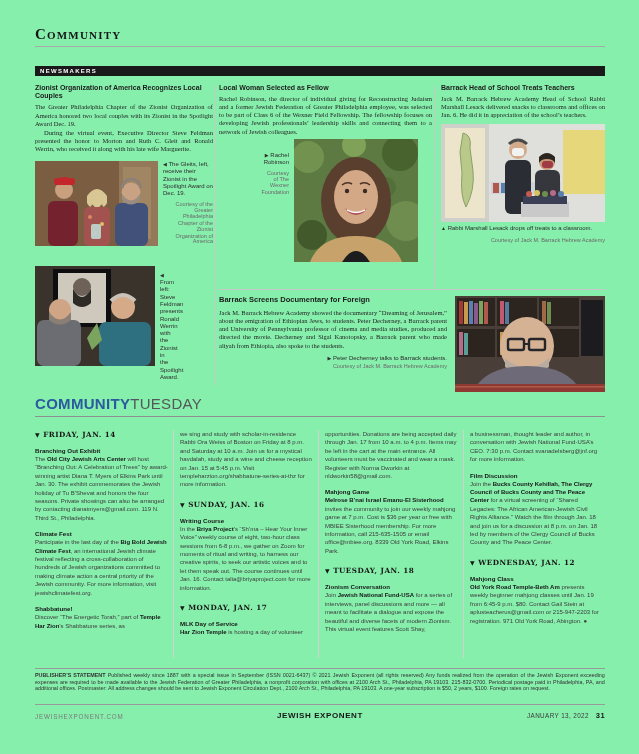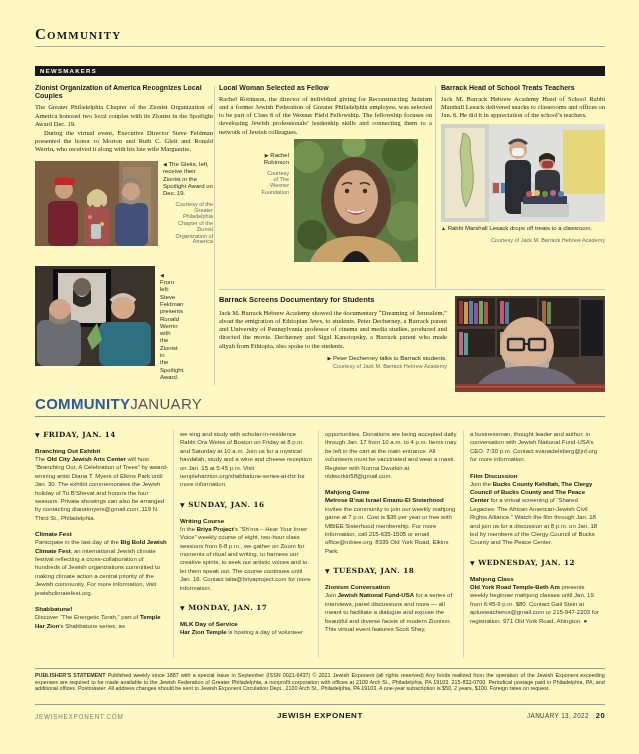--- a/index.html
+++ b/index.html
@@ -1,16 +1,16 @@
 <!DOCTYPE html>
 <html><head>
 <meta charset="utf-8">
 <style>
   html,body{margin:0;padding:0;background:#e9e9e9;}
-  .page{position:relative;width:639px;height:754px;background:#fef9c3;margin:0 auto;
+  .page{position:relative;width:639px;height:754px;background:#86efac;margin:0 auto;
         font-family:"Liberation Sans",sans-serif;color:#222;overflow:hidden;}
 
   
   .masthead{position:absolute;left:35px;top:26px;font-family:"Liberation Serif",serif;
             font-variant:small-caps;font-weight:700;font-size:15px;letter-spacing:1.2px;color:#161616;}
   .masthead-rule{position:absolute;left:35px;right:34px;top:46px;border-top:1.5px solid #a9a9a9;}
 
   .newsmakers-bar{position:absolute;left:35px;right:34px;top:66px;height:10px;background:#191919;
                   color:#fff;font-size:6px;font-weight:700;letter-spacing:1.3px;line-height:10px;padding-left:5px;box-sizing:border-box;}
 
@@ -208,21 +208,21 @@
         <circle cx="120" cy="70" r="3" fill="#5a7fb0"></circle>
     </svg>
     <div class="cap"><span class="marker">▲</span> <span>Rabbi Marshall Lesack drops off treats to a classroom.</span></div>
     <div class="credit">Courtesy of Jack M. Barrack Hebrew Academy</div>
   </article>
 
   <div class="hdiv-barrack"></div>
 
   <section class="barrack">
     <div class="barrack-text">
-      <h3 class="headline">Barrack Screens Documentary for Students</h3>
+      <h3 class="headline">Barrack Screens Documentary for Foreign</h3>
       <p class="body-serif">Jack M. Barrack Hebrew Academy showed the documentary “Dreaming of Jerusalem,” about the emigration of Ethiopian Jews, to students. Peter Decherney, a Barrack parent and University of Pennsylvania professor of cinema and media studies, produced and directed the movie. Decherney and Sigal Kanotopsky, a Barrack parent who made aliyah from Ethiopia, also spoke to the students.</p>
       <div class="barrack-cap">
         <div class="cap"><span class="marker">▶</span> <span>Peter Decherney talks to Barrack students.</span></div>
         <div class="credit">Courtesy of Jack M. Barrack Hebrew Academy</div>
       </div>
     </div>
     <svg class="photo" width="150" height="96" viewBox="0 0 150 96">
       <rect width="150" height="96" fill="#4a3f38"></rect>
       <rect x="2" y="2" width="38" height="28" fill="#2b241f"></rect>
         <rect x="42" y="2" width="40" height="28" fill="#2b241f"></rect>
@@ -252,21 +252,21 @@
       <rect x="74" y="43" width="16" height="11" rx="2" fill="none" stroke="#26262a" stroke-width="2.4"></rect>
       <path d="M69 48 l5 0" stroke="#26262a" stroke-width="2"></path>
       <path d="M50 62 q22 20 44 0 l0 9 q-22 13 -44 0 z" fill="#b8aca0"></path>
       <path d="M18 96 q12 -26 54 -26 q42 0 54 26 z" fill="#6e6a78"></path>
       <rect y="88" width="150" height="8" fill="#8e3a32"></rect>
       <rect y="90" width="150" height="1.6" fill="#b86a52" opacity="0.7"></rect>
     </svg>
   </section>
 
   <h2 class="cal-head" style="margin:0;">
-    <span class="blue">COMMUNITY</span><span class="gray">JANUARY</span>
+    <span class="blue">COMMUNITY</span><span class="gray">TUESDAY</span>
   </h2>
   <div class="cal-rule"></div>
 
   <div class="cal-col cal-col-1">
       <div class="cal-day"><span class="tri">▼</span> FRIDAY, JAN. 14</div>
       <div class="cal-title">Branching Out Exhibit</div>
       <div class="cal-body">The <b>Old City Jewish Arts Center</b> will host “Branching Out: A Celebration of Trees” by award-winning artist Diana T. Myers of Elkins Park until Jan. 30. The exhibit commemorates the Jewish holiday of Tu B’Shevat and honors the four seasons. Private showings can also be arranged by contacting dianatmyers@gmail.com. 119 N. Third St., Philadelphia.</div>
       <div class="cal-title">Climate Fest</div>
       <div class="cal-body">Participate in the last day of the <b>Big Bold Jewish Climate Fest</b>, an international Jewish climate festival reflecting a cross-collaboration of hundreds of Jewish organizations committed to making climate action a central priority of the Jewish community. For more information, visit jewishclimatefest.org.</div>
       <div class="cal-title">Shabbatune!</div>
@@ -300,16 +300,16 @@
       <div class="cal-title">Mahjong Class</div>
       <div class="cal-body"><b>Old York Road Temple-Beth Am</b> presents weekly beginner mahjong classes until Jan. 19 from 6:45-9 p.m. $80. Contact Gail Stein at aplusteacherus@gmail.com or 215-947-2203 for registration. 971 Old York Road, Abington. ●</div>
     </div>
 
   <div class="pub-rule"></div>
   <div class="publisher"><b>PUBLISHER’S STATEMENT</b> Published weekly since 1887 with a special issue in September (ISSN 0021-6437) © 2021 Jewish Exponent (all rights reserved) Any funds realized from the operation of the Jewish Exponent exceeding expenses are required to be made available to the Jewish Federation of Greater Philadelphia, a nonprofit corporation with offices at 2100 Arch St., Philadelphia, PA 19103. 215-832-0700. Periodical postage paid in Philadelphia, PA, and additional offices. Postmaster: All address changes should be sent to Jewish Exponent Circulation Dept., 2100 Arch St., Philadelphia, PA 19103. A one-year subscription is $50, 2 years, $100. Foreign rates on request.</div>
   <div class="footer-rule"></div>
   <div class="footer">
     <span class="f-site">JEWISHEXPONENT.COM</span>
     <span class="f-paper">JEWISH EXPONENT</span>
-    <span class="f-right"><span>JANUARY 13, 2022</span><span class="f-page">20</span></span>
+    <span class="f-right"><span>JANUARY 13, 2022</span><span class="f-page">31</span></span>
   </div>
 
 </div>
 
 </body></html>

